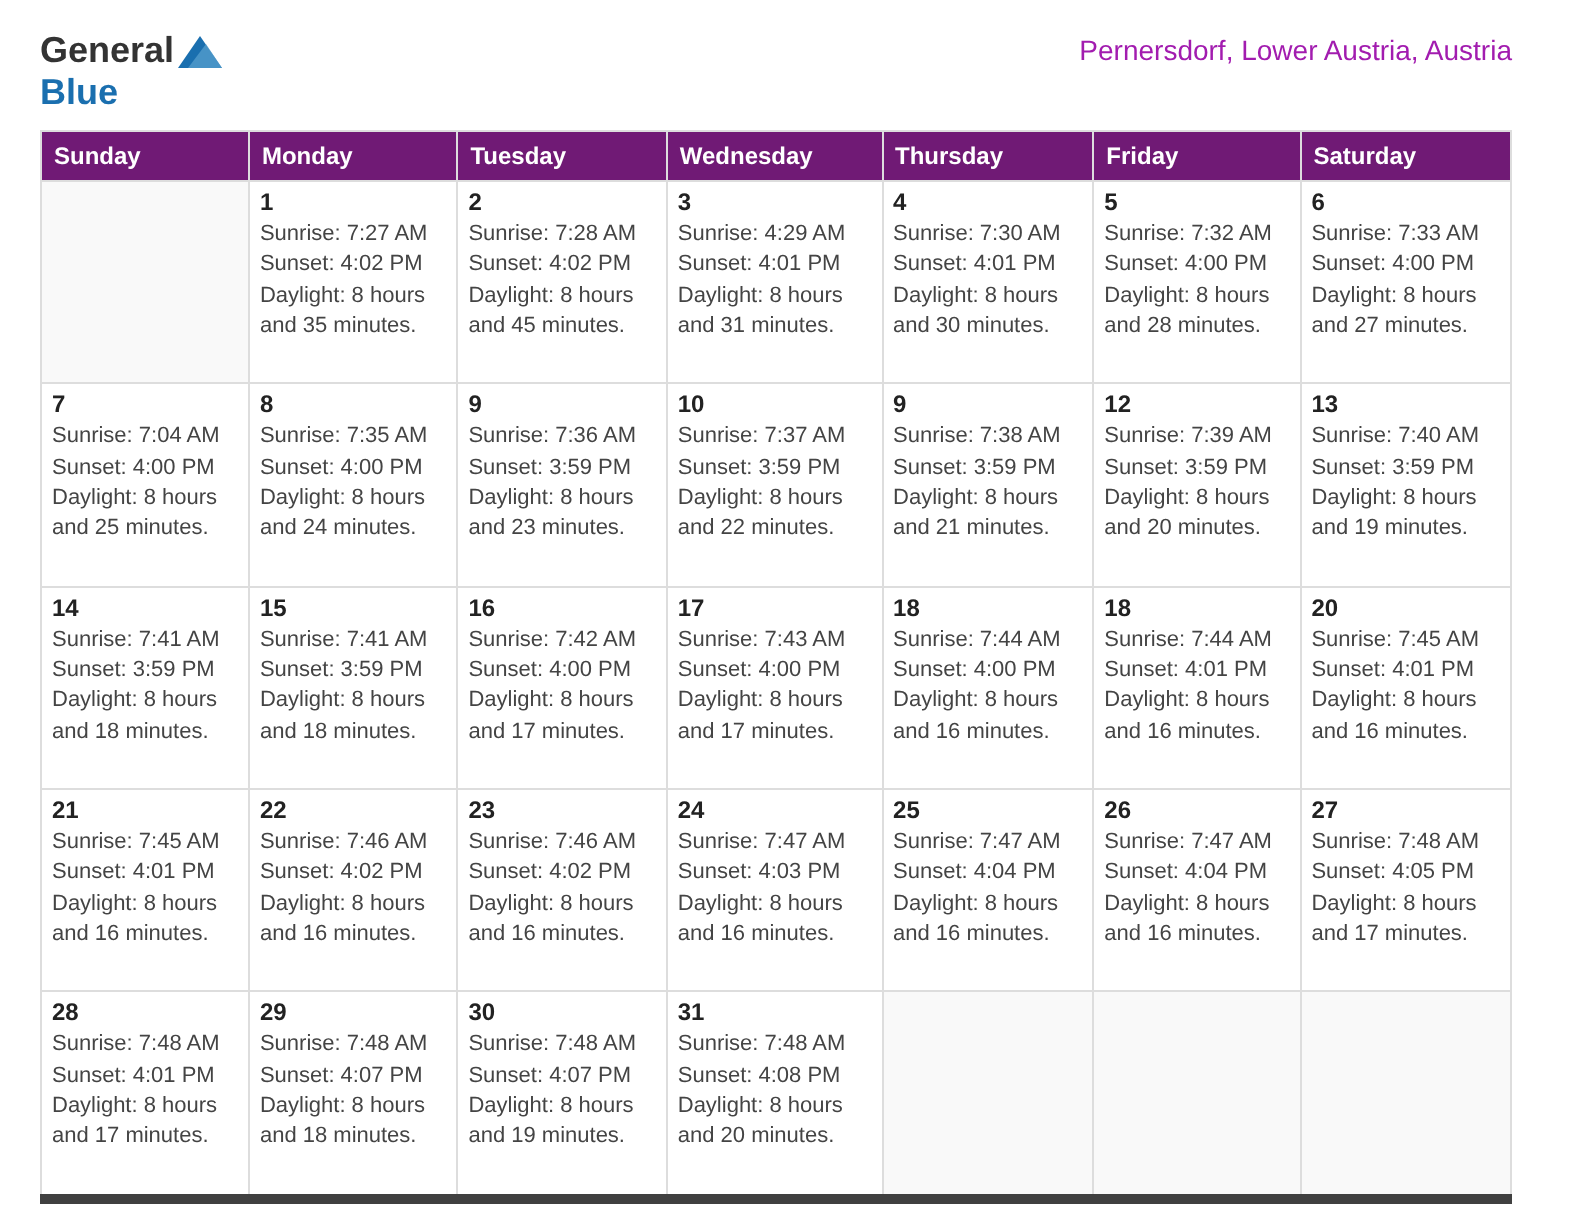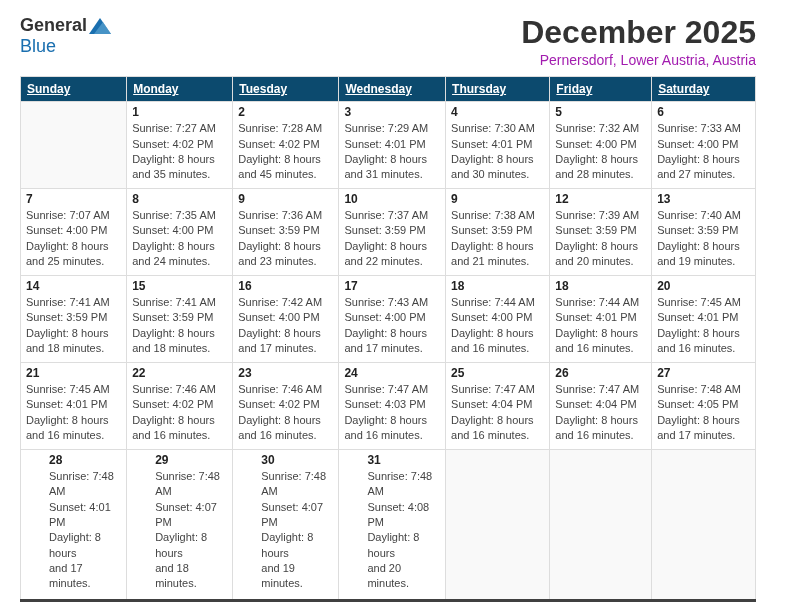--- a/index.html
+++ b/index.html
@@ -33,21 +33,21 @@
       display: flex;
       align-items: center;
     }
     .logo-general {
       font-size: 18px;
       font-weight: bold;
       color: #333;
     }
     .logo-blue {
       font-size: 18px;
-      font-weight: normal;
+      font-weight: bold;
       color: #1a6faf;
     }
     .logo-icon {
       width: 22px;
       height: 16px;
       margin-left: 2px;
     }
     .title-section {
       text-align: right;
     }
@@ -61,28 +61,27 @@
       font-size: 14px;
       color: #a21caf;
       margin-top: 2px;
     }
     .calendar-table {
       width: 100%;
       border-collapse: collapse;
       flex: 1;
     }
     .calendar-table th {
-      background-color: #0c4a6e;
+      background-color: #701a75;
       color: white;
       text-align: left;
       padding: 5px 6px;
       font-size: 12px;
       font-weight: bold;
       border: 1px solid #ddd;
-      text-decoration: underline;
     }
     .calendar-table td {
       border: 1px solid #ddd;
       vertical-align: top;
       padding: 3px 5px;
       font-size: 9.5px;
       color: #333;
       background: #fff;
       width: 113px;
     }
@@ -94,41 +93,39 @@
       font-weight: bold;
       margin-bottom: 2px;
       color: #222;
     }
     .day-info {
       font-size: 11px;
       color: #444;
       line-height: 1.4;
     }
     tr:last-child td {
-      border-bottom: 3px solid #404040;
-      padding-left: 28px;
+      border-bottom: 5px solid #404040;
     }
   </style>
 </head>
 <body>
 
 <div class="page">
   <div class="header">
     <div class="logo">
       <div class="logo-text">
         <span class="logo-general">General</span>
         <svg class="logo-icon" viewBox="0 0 22 16" xmlns="http://www.w3.org/2000/svg">
           <polygon points="0,16 11,0 22,16" fill="#1a6faf"></polygon>
           <polygon points="5,16 14,4 22,16" fill="#5ba3d0" opacity="0.7"></polygon>
         </svg>
       </div>
       <span class="logo-blue">Blue</span>
     </div>
     <div class="title-section">
-      <div class="month-title">December 2025</div>
       <div class="location-title">Pernersdorf, Lower Austria, Austria</div>
     </div>
   </div>
 
   <table class="calendar-table">
     <thead>
       <tr>
         <th>Sunday</th>
         <th>Monday</th>
         <th>Tuesday</th>
@@ -155,21 +152,21 @@
             <div class="day-info">
               <div>Sunrise: 7:28 AM</div>
               <div>Sunset: 4:02 PM</div>
               <div>Daylight: 8 hours</div>
               <div>and 45 minutes.</div>
             </div>
           </td>
           <td>
             <div class="day-number">3</div>
             <div class="day-info">
-              <div>Sunrise: 7:29 AM</div>
+              <div>Sunrise: 4:29 AM</div>
               <div>Sunset: 4:01 PM</div>
               <div>Daylight: 8 hours</div>
               <div>and 31 minutes.</div>
             </div>
           </td>
           <td>
             <div class="day-number">4</div>
             <div class="day-info">
               <div>Sunrise: 7:30 AM</div>
               <div>Sunset: 4:01 PM</div>
@@ -193,21 +190,21 @@
               <div>Sunset: 4:00 PM</div>
               <div>Daylight: 8 hours</div>
               <div>and 27 minutes.</div>
             </div>
           </td>
         </tr>
         <tr>
           <td>
             <div class="day-number">7</div>
             <div class="day-info">
-              <div>Sunrise: 7:07 AM</div>
+              <div>Sunrise: 7:04 AM</div>
               <div>Sunset: 4:00 PM</div>
               <div>Daylight: 8 hours</div>
               <div>and 25 minutes.</div>
             </div>
           </td>
           <td>
             <div class="day-number">8</div>
             <div class="day-info">
               <div>Sunrise: 7:35 AM</div>
               <div>Sunset: 4:00 PM</div>

